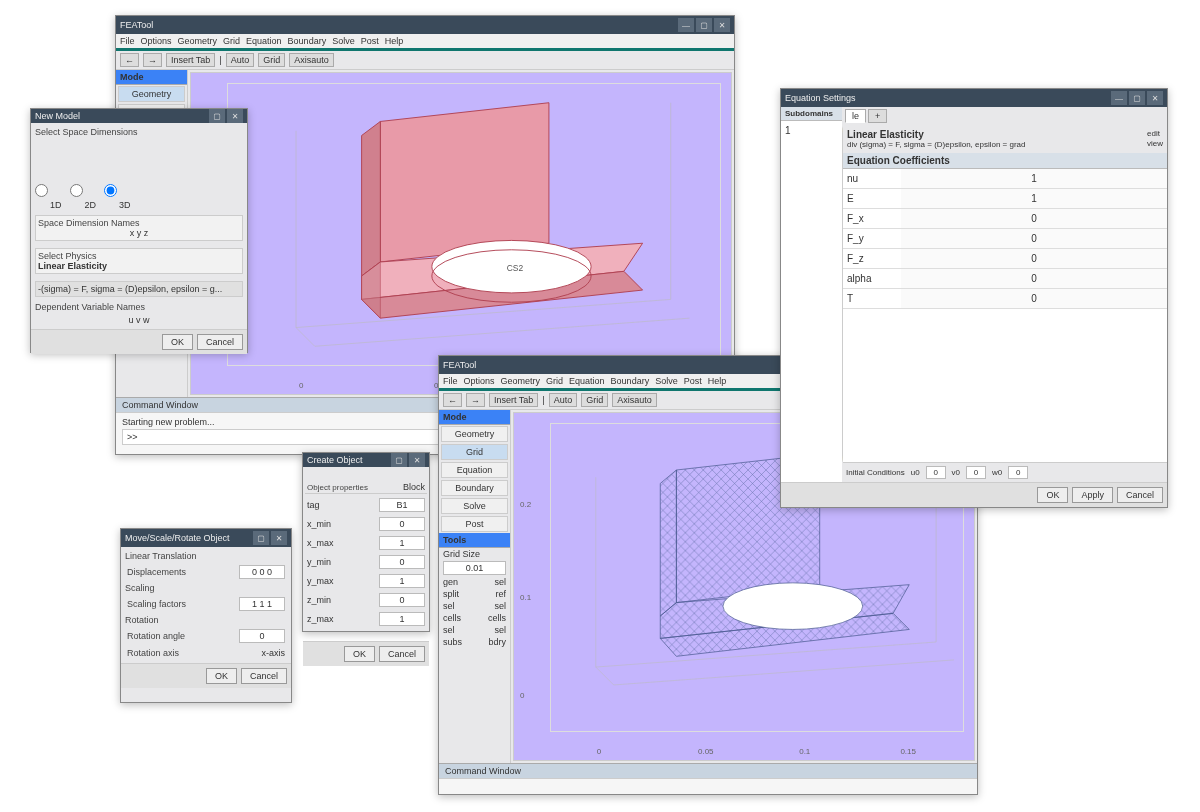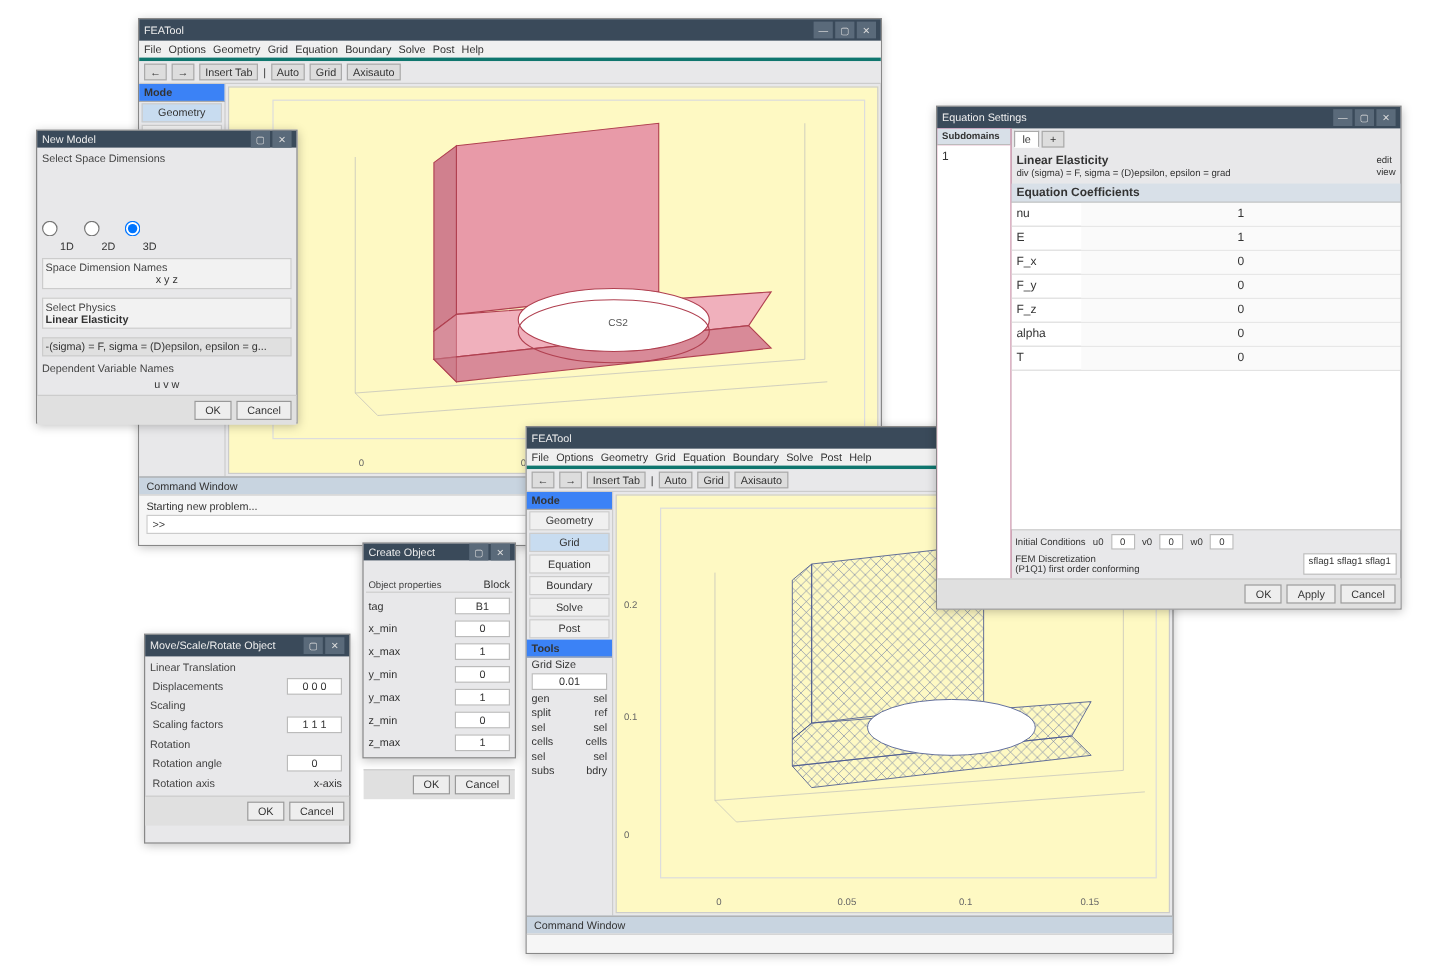--- a/index.html
+++ b/index.html
@@ -81,21 +81,21 @@
   }
   .side-panel .mode-btn.sel {
     background: #c8dcf0;
   }
   .side-panel .cell {
     display: flex; justify-content: space-between;
     padding: 1px 4px;
   }
   .plot-area {
     flex: 1;
-    background: #fef9c3;
+    background: #c4b5fd;
     border: 1px solid #ccc;
     margin: 2px;
     position: relative;
   }
   .plot3d {
     position: absolute;
     left: 36px; right: 10px; top: 10px; bottom: 28px;
     border: 1px solid #ddd;
   }
   .axis-tick {
@@ -464,21 +464,21 @@
 </div>
 
 <div class="window" style="left:780px; top:88px; width:388px; height:420px;">
   <div class="titlebar">
     <span class="title">Equation Settings</span>
     <span class="tbtn">—</span>
     <span class="tbtn">▢</span>
     <span class="tbtn">✕</span>
   </div>
   <div style="display:flex; flex:1; min-height:0;">
-    <div style="width:62px; border-right:1px solid #ccc; background:#be185d;">
+    <div style="width:62px; border-right:1px solid #ccc; background:#fde047;border-radius:26px;">
       <div class="hdr-strip" style="font-size:8px">Subdomains</div>
       <div style="padding:4px; background:#fff; height:100%;">1</div>
     </div>
     <div style="flex:1; display:flex; flex-direction:column;">
       <div class="tabs">
         <span class="tab sel">le</span>
         <span class="tab">+</span>
       </div>
       <div style="padding:4px; display:flex; justify-content:space-between; align-items:flex-start;">
         <div>
@@ -524,27 +524,20 @@
       <div style="padding:3px; border-top:1px solid #ccc; font-size:8px;">
         <div style="display:flex; gap:6px; align-items:center;">
           <span>Initial Conditions</span>
           <span>u0</span>
           <span class="dlg-input" style="min-width:20px">0</span>
           <span>v0</span>
           <span class="dlg-input" style="min-width:20px">0</span>
           <span>w0</span>
           <span class="dlg-input" style="min-width:20px">0</span>
         </div>
-        <div style="display:flex; justify-content:space-between; margin-top:3px;">
-          <div>
-            <div>FEM Discretization</div>
-            <div>(P1Q1) first order conforming</div>
-          </div>
-          <span class="dlg-input">sflag1  sflag1  sflag1</span>
-        </div>
       </div>
     </div>
   </div>
   <div class="btn-row">
     <span class="btn">OK</span>
     <span class="btn">Apply</span>
     <span class="btn">Cancel</span>
   </div>
 </div>
 

